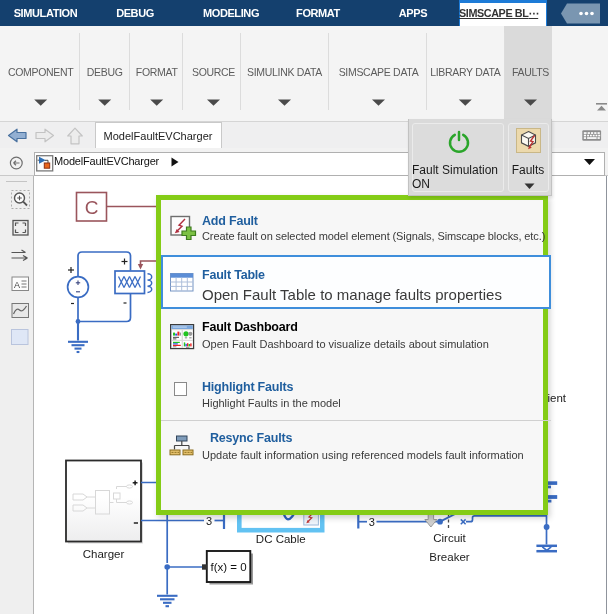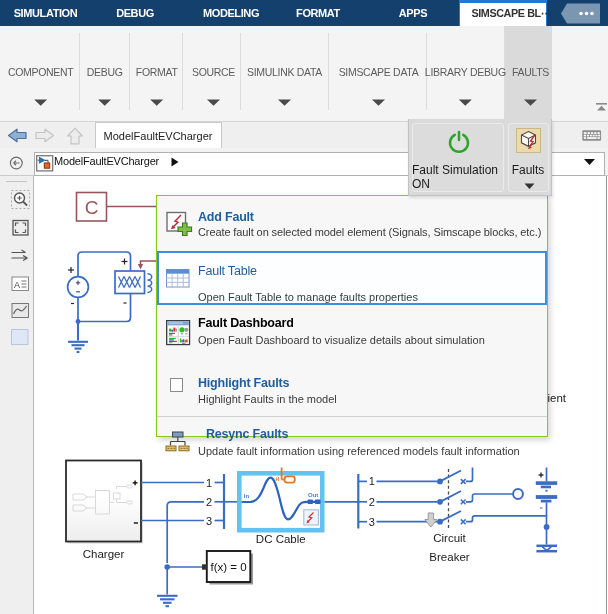--- a/index.html
+++ b/index.html
@@ -235,21 +235,21 @@
 
 <div class="abs" style="left:0;top:0;width:608px;height:26px;background:#14406e;z-index:10;">
   <div class="abs txt" style="left:0;top:0;width:608px;height:42px;color:#fff;font-size:11px;font-weight:bold;letter-spacing:-0.4px;">
     <span class="abs" style="left:45.5px;top:7px;transform:translateX(-50%);">SIMULATION</span>
     <span class="abs" style="left:135px;top:7px;transform:translateX(-50%);">DEBUG</span>
     <span class="abs" style="left:225px;top:7px;transform:translateX(-50%);margin-left:6px;">MODELING</span>
     <span class="abs" style="left:318px;top:7px;transform:translateX(-50%);">FORMAT</span>
     <span class="abs" style="left:413px;top:7px;transform:translateX(-50%);">APPS</span>
   </div>
   <div class="abs" style="left:459px;top:0px;width:88px;height:26px;background:#fff;border-top:3px solid #1d7bd7;border-left:1.5px solid #1d7bd7;border-right:1.5px solid #1d7bd7;box-sizing:border-box;"></div>
-  <div class="abs txt" style="left:459px;top:7px;width:104px;text-align:center;color:#333;font-size:10.8px;font-weight:bold;letter-spacing:-0.4px;">SIMSCAPE BL<span style="letter-spacing:-1px;">⋯</span></div>
+  <div class="abs txt" style="left:459px;top:7px;width:104px;text-align:left;color:#333;font-size:10.8px;font-weight:bold;letter-spacing:-0.4px;text-decoration:underline;">SIMSCAPE BL<span style="letter-spacing:-1px;">⋯</span></div>
   <svg class="abs" style="left:558px;top:2px;" width="45" height="23" viewBox="0 0 45 23" xmlns="http://www.w3.org/2000/svg">
     <polygon points="3,11.5 9,1.5 42,1.5 42,21.5 9,21.5" fill="#7a96b1"></polygon>
     <circle cx="23" cy="11.5" r="1.8" fill="#fff"></circle>
     <circle cx="28.5" cy="11.5" r="1.8" fill="#fff"></circle>
     <circle cx="34" cy="11.5" r="1.8" fill="#fff"></circle>
   </svg>
 </div>
 
 <div class="abs" style="left:0;top:26px;width:608px;height:95px;background:#f4f4f4;border-bottom:1px solid #d5d5d5;box-sizing:content-box;z-index:9;">
   <div class="abs" style="left:504px;top:0;width:48px;height:95px;background:#dadada;"></div>
@@ -262,21 +262,21 @@
   <div class="abs" style="left:425.5px;top:7px;width:1px;height:77px;background:#dcdcdc;"></div>
   <div class="abs" style="left:504px;top:7px;width:1px;height:77px;background:#dcdcdc;"></div>
 
   <div class="abs txt" style="left:0;top:39.5px;width:608px;font-size:10.5px;letter-spacing:-0.3px;color:#5c5c5c;">
     <span class="abs" style="left:40.7px;transform:translateX(-50%);">COMPONENT</span>
     <span class="abs" style="left:104.7px;transform:translateX(-50%);">DEBUG</span>
     <span class="abs" style="left:156.7px;transform:translateX(-50%);">FORMAT</span>
     <span class="abs" style="left:213.5px;transform:translateX(-50%);">SOURCE</span>
     <span class="abs" style="left:284.5px;transform:translateX(-50%);">SIMULINK DATA</span>
     <span class="abs" style="left:378.5px;transform:translateX(-50%);">SIMSCAPE DATA</span>
-    <span class="abs" style="left:465.3px;transform:translateX(-50%);">LIBRARY DEBUG</span>
+    <span class="abs" style="left:465.3px;transform:translateX(-50%);">LIBRARY DATA</span>
     <span class="abs" style="left:530.5px;transform:translateX(-50%);">FAULTS</span>
   </div>
 
   <svg class="abs" style="left:0;top:73px;" width="608" height="10" viewBox="0 0 608 10" xmlns="http://www.w3.org/2000/svg">
     <g fill="#4a4a4a">
       <polygon points="34.2,0.5 47.2,0.5 40.7,6.8"></polygon>
       <polygon points="98.2,0.5 111.2,0.5 104.7,6.8"></polygon>
       <polygon points="150.2,0.5 163.2,0.5 156.7,6.8"></polygon>
       <polygon points="207,0.5 220,0.5 213.5,6.8"></polygon>
       <polygon points="278,0.5 291,0.5 284.5,6.8"></polygon>
@@ -356,21 +356,21 @@
     <path d="M5.5,7 L12.5,10.5 L19.5,7 M12.5,10.5 L12.5,18.3" fill="none" stroke="#4a4a4a" stroke-width="1.1"></path>
     <path d="M18.5,7.5 L14.5,13 L17,13.7 L13,19.5" fill="none" stroke="#bb3333" stroke-width="1.4"></path>
     <path d="M12,21.3 L15.8,19.8 L13.4,17.8 Z" fill="#bb3333"></path>
   </svg>
   <div class="abs txt" style="left:99px;top:43.5px;width:41px;text-align:center;font-size:12px;color:#1a1a1a;">Faults</div>
   <svg class="abs" style="left:114px;top:62.5px;" width="13" height="8" viewBox="0 0 13 8" xmlns="http://www.w3.org/2000/svg">
     <polygon points="1.5,1.5 11.5,1.5 6.5,7" fill="#333"></polygon>
   </svg>
 </div>
 
-<div class="abs" style="left:155.5px;top:195px;width:392px;height:242px;background:#f7f7f7;border:1px solid #84cc16;box-sizing:border-box;z-index:11;box-shadow:2px 3px 6px rgba(0,0,0,0.18);font-family:'Liberation Sans',sans-serif;">
+<div class="abs" style="left:155.5px;top:195px;width:392px;height:320px;background:#f7f7f7;border:5px solid #84cc16;box-sizing:border-box;z-index:11;box-shadow:2px 3px 6px rgba(0,0,0,0.18);font-family:'Liberation Sans',sans-serif;">
 
   <svg class="abs" style="left:9px;top:14.5px;" width="30" height="29" viewBox="0 0 30 29" xmlns="http://www.w3.org/2000/svg">
     <rect x="1" y="1.5" width="18.5" height="18.5" fill="#fdfdfd" stroke="#6e6e6e" stroke-width="1.4"></rect>
     <path d="M15,4 L9,10.2 L12,11.2 L6.8,16.2" fill="none" stroke="#b03040" stroke-width="1.4"></path>
     <path d="M4.8,18.2 L9.6,16.9 L6.7,14 Z" fill="#b03040"></path>
     <g>
       <path d="M16.5,17.5 h4.5 v-4 h4.5 v4 h4.5 v4.5 h-4.5 v4 h-4.5 v-4 h-4.5 z" fill="#7cc144" stroke="#3e7d1e" stroke-width="1.2" transform="translate(-4.5,-1.5)"></path>
     </g>
   </svg>
   <div class="abs txt" style="left:41.5px;top:13.5px;font-size:12.5px;font-weight:bold;letter-spacing:-0.2px;color:#1f5e9e;">Add Fault</div>
@@ -381,22 +381,22 @@
     <rect x="0.5" y="0.5" width="22.5" height="17.5" fill="#fff" stroke="#7594c4" stroke-width="1"></rect>
     <rect x="0.5" y="0.5" width="22.5" height="4.2" fill="#5b8dd6"></rect>
     <g stroke="#aebfda" stroke-width="1">
       <line x1="0.5" y1="9" x2="23" y2="9"></line>
       <line x1="0.5" y1="13.4" x2="23" y2="13.4"></line>
       <line x1="6.1" y1="4.7" x2="6.1" y2="18"></line>
       <line x1="11.7" y1="4.7" x2="11.7" y2="18"></line>
       <line x1="17.3" y1="4.7" x2="17.3" y2="18"></line>
     </g>
   </svg>
-  <div class="abs txt" style="left:41.5px;top:68.1px;font-size:12.5px;font-weight:normal;letter-spacing:-0.2px;color:#1f5e9e;">Fault Table</div>
-  <div class="abs txt" style="left:41.5px;top:95px;font-size:11px;color:#3a3a3a;">Open Fault Table to manage faults properties</div>
+  <div class="abs txt" style="left:41.5px;top:68.1px;font-size:12.5px;font-weight:bold;letter-spacing:-0.2px;color:#1f5e9e;">Fault Table</div>
+  <div class="abs txt" style="left:41.5px;top:86px;font-size:15px;color:#3a3a3a;">Open Fault Table to manage faults properties</div>
 
   <svg class="abs" style="left:9.5px;top:124px;" width="25" height="26" viewBox="0 0 25 26" xmlns="http://www.w3.org/2000/svg">
     <rect x="0.6" y="0.6" width="23" height="24" fill="#dcdcdc" stroke="#3c3c3c" stroke-width="1.2"></rect>
     <rect x="1.4" y="1.4" width="21.4" height="3.6" fill="#7ba7dd"></rect>
     <rect x="2.8" y="2.2" width="14" height="1.8" fill="#a8c6ea"></rect>
     <rect x="2" y="6.2" width="9.6" height="9.6" fill="#fff"></rect>
     <rect x="13" y="6.2" width="9.6" height="9.6" fill="#fff"></rect>
     <rect x="2" y="17" width="9.6" height="6.6" fill="#fff"></rect>
     <rect x="13" y="17" width="9.6" height="6.6" fill="#fff"></rect>
     <rect x="3" y="8.6" width="2" height="3" fill="#22c422"></rect>

